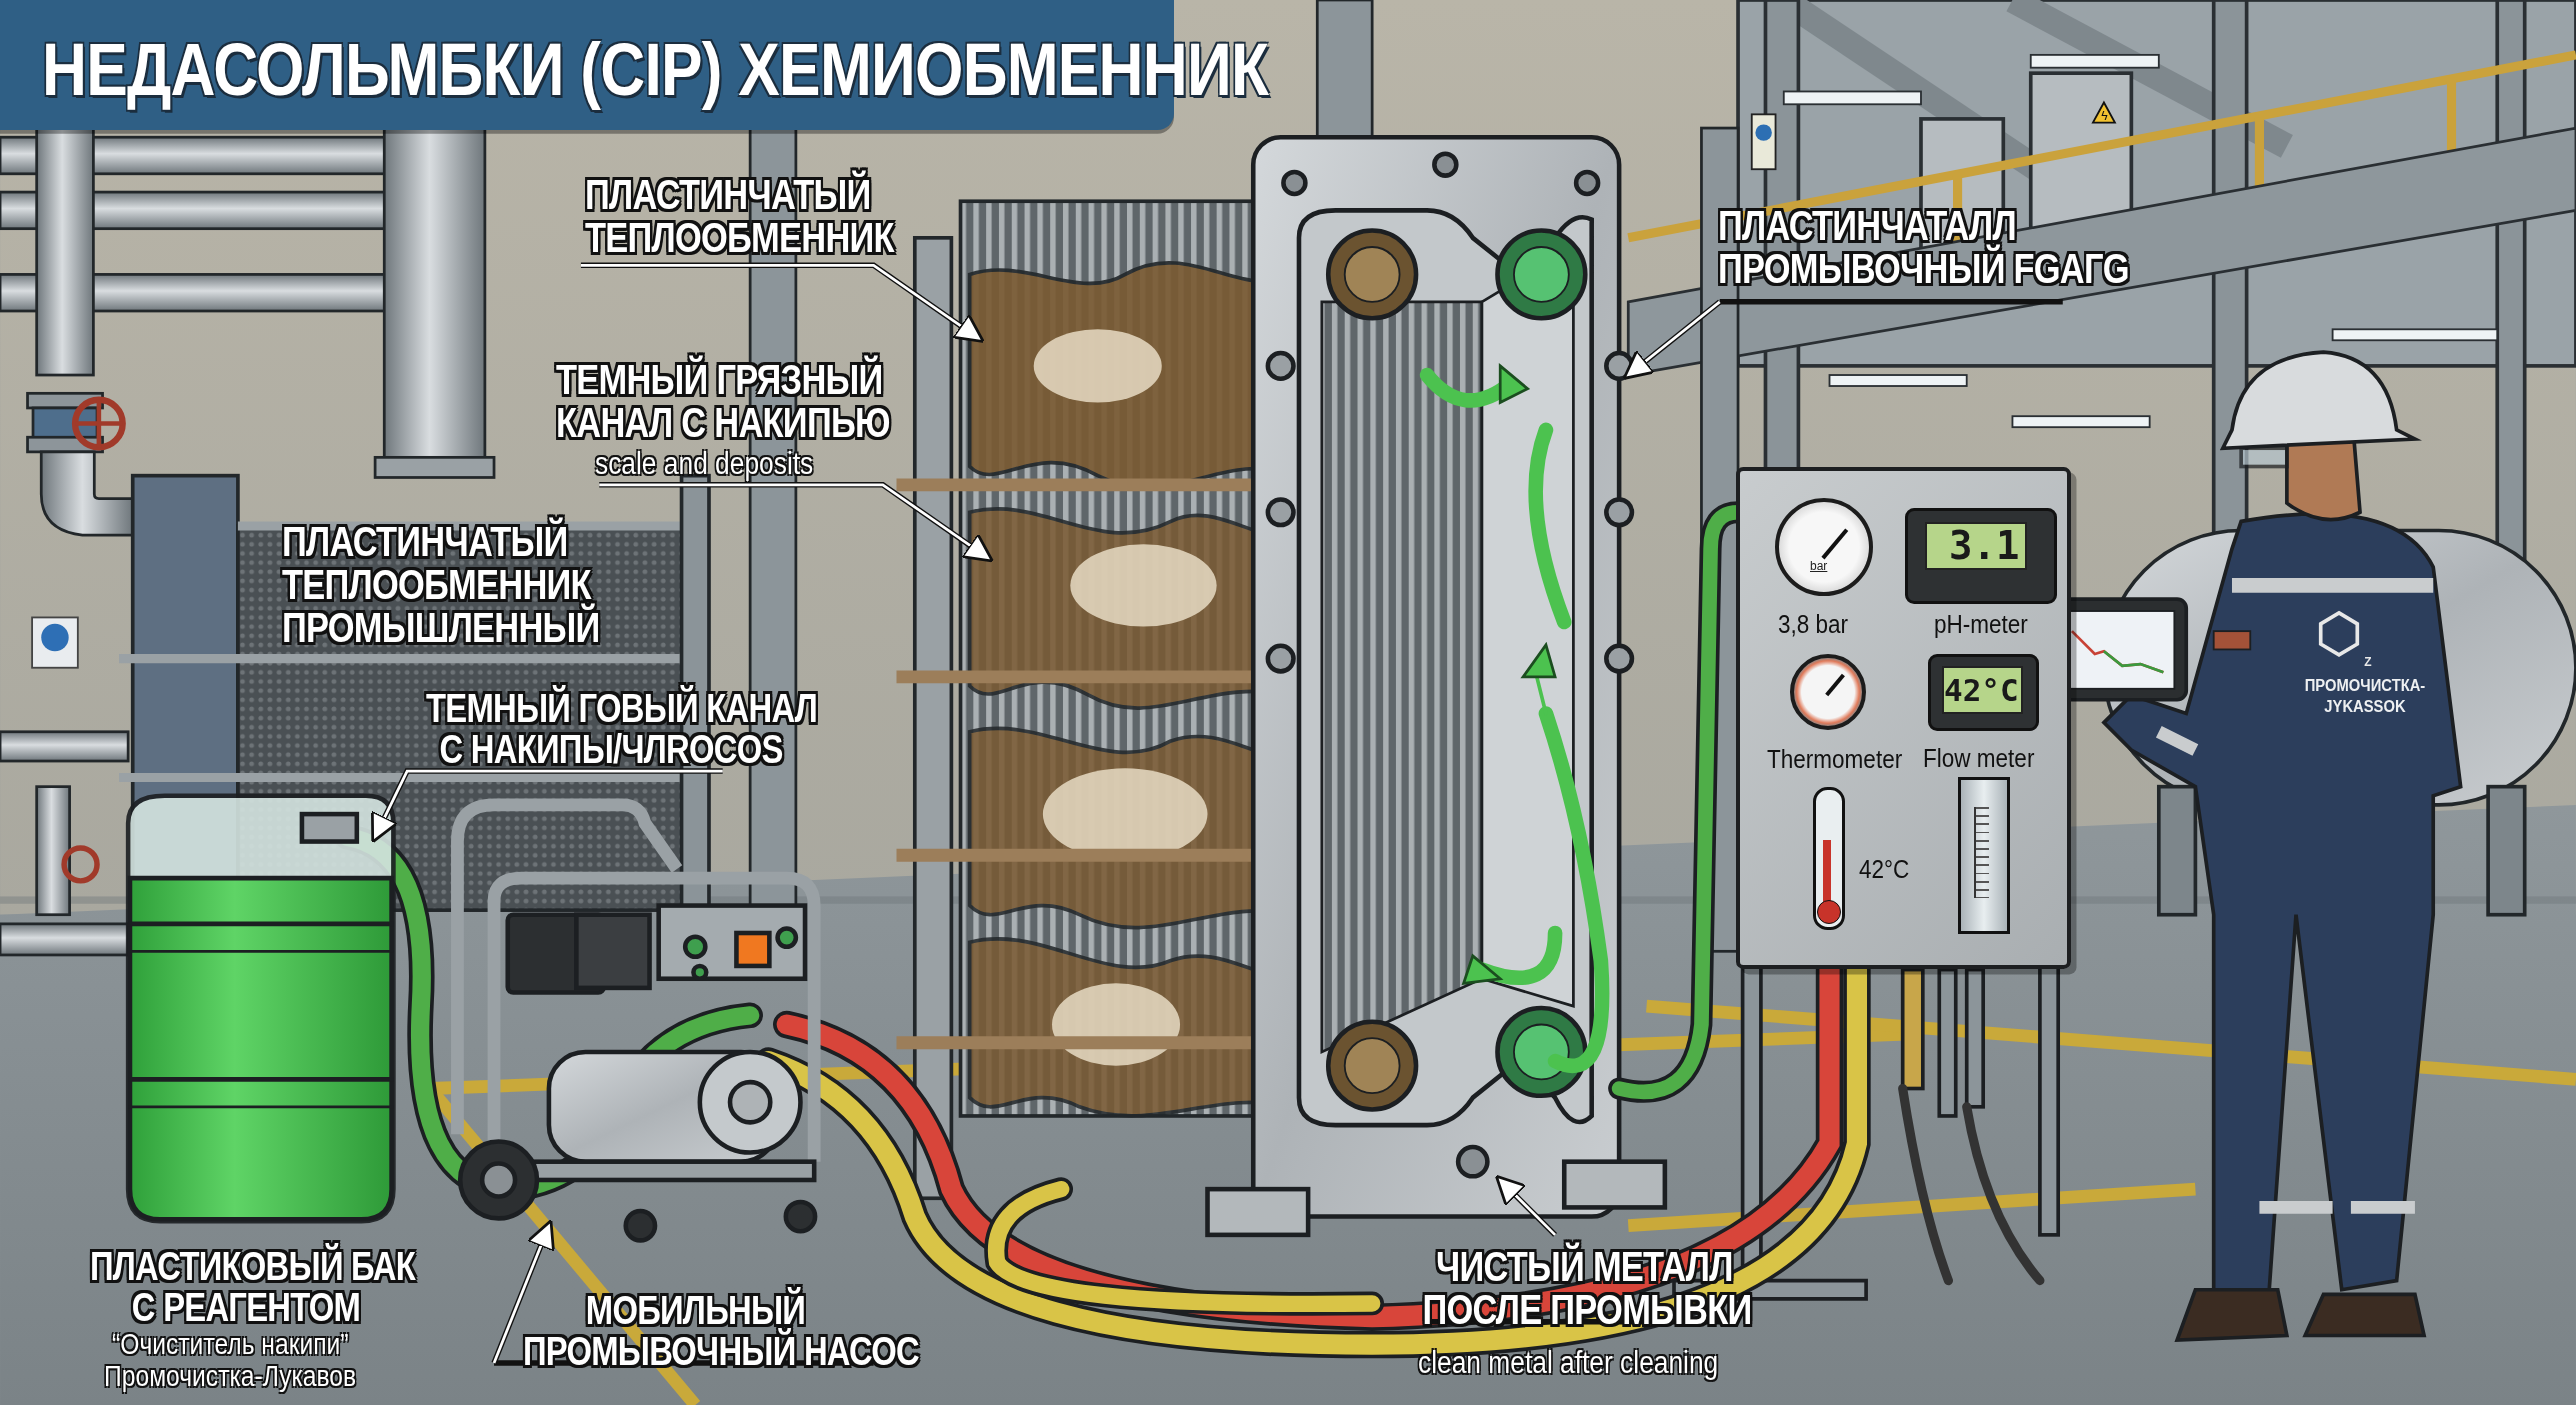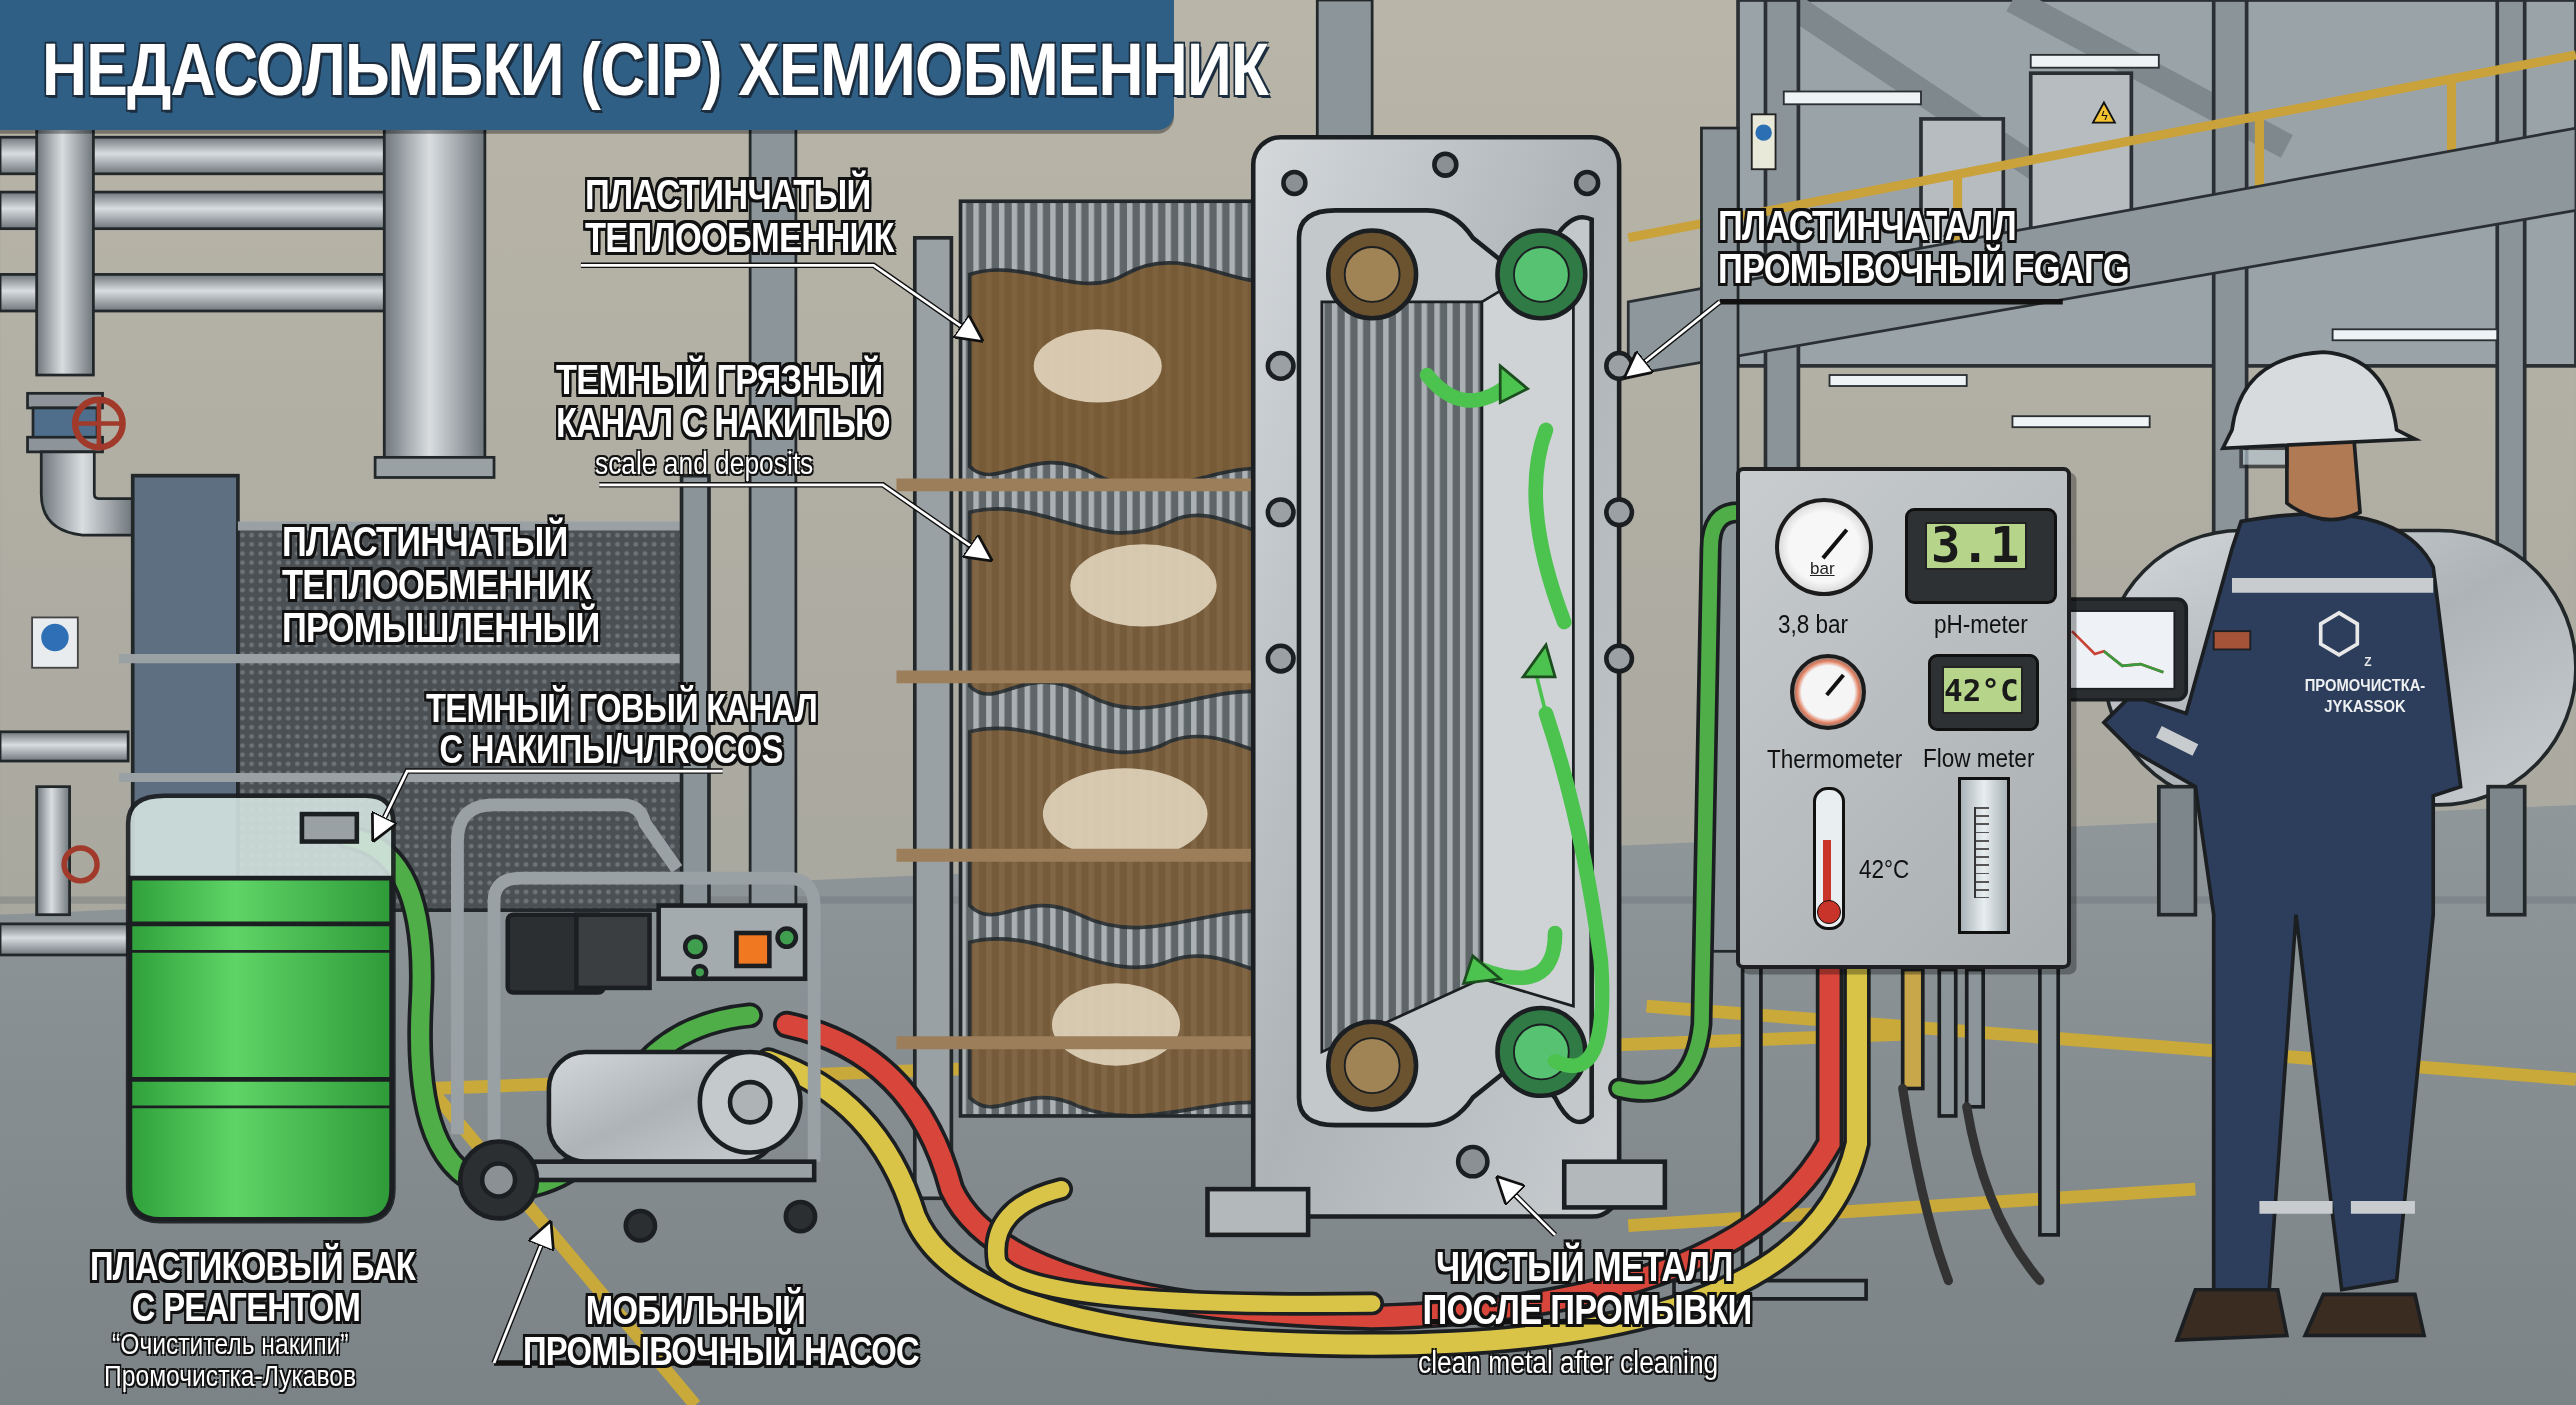--- a/index.html
+++ b/index.html
@@ -359,26 +359,26 @@
 
   <div class="abs outline-text" style="left:1436px;top:1246px;font-size:42px;">
     <div>ЧИСТЫЙ МЕТАЛЛ</div>
     <div style="margin-left:-16.5px">ПОСЛЕ ПРОМЫВКИ</div>
   </div>
   <div class="abs sub-text" style="left:1418px;top:1345px;font-size:31px;">clean metal after cleaning</div>
 
   <div class="panel">
     <div class="gauge" style="left:35px;top:27.4px;width:90px;height:90px;">
       <div class="abs" style="left:42px;top:18.3px;width:3.7px;height:37px;background:#111;transform:rotate(40deg);transform-origin:bottom center;"></div>
-      <div class="abs" style="left:31px;top:57px;font-size:17px;color:#222;text-decoration:underline;">bar</div>
+      <div class="abs" style="left:31px;top:57px;font-size:12px;color:#222;text-decoration:underline;">bar</div>
     </div>
     <div class="plabel" style="left:38px;top:139px;">3,8 bar</div>
 
     <div class="lcd" style="left:165px;top:37px;width:146px;height:90px;">
-      <div class="screen" style="left:16.5px;top:11px;width:93px;height:44px;font-size:49px;line-height:44px;padding-right:5.5px;">3.1</div>
+      <div class="screen" style="left:16.5px;top:11px;width:93px;height:44px;font-size:39px;line-height:44px;padding-right:5.5px;">3.1</div>
     </div>
     <div class="plabel" style="left:194px;top:139px;">pH-meter</div>
 
     <div class="gauge" style="left:50px;top:183px;width:68px;height:68px;background:radial-gradient(circle,#f5f5f5 55%,#e07a5a 65%,#888 72%,#333 76%);">
       <div class="abs" style="left:31px;top:11px;width:3.7px;height:25.6px;background:#111;transform:rotate(40deg);transform-origin:bottom center;"></div>
     </div>
     <div class="plabel" style="left:27.4px;top:274px;">Thermometer</div>
 
     <div class="lcd" style="left:188px;top:183px;width:105px;height:71px;">
       <div class="screen" style="left:11px;top:9.1px;width:73px;height:44px;font-size:31px;line-height:44px;padding-right:3.7px;">42°C</div>

